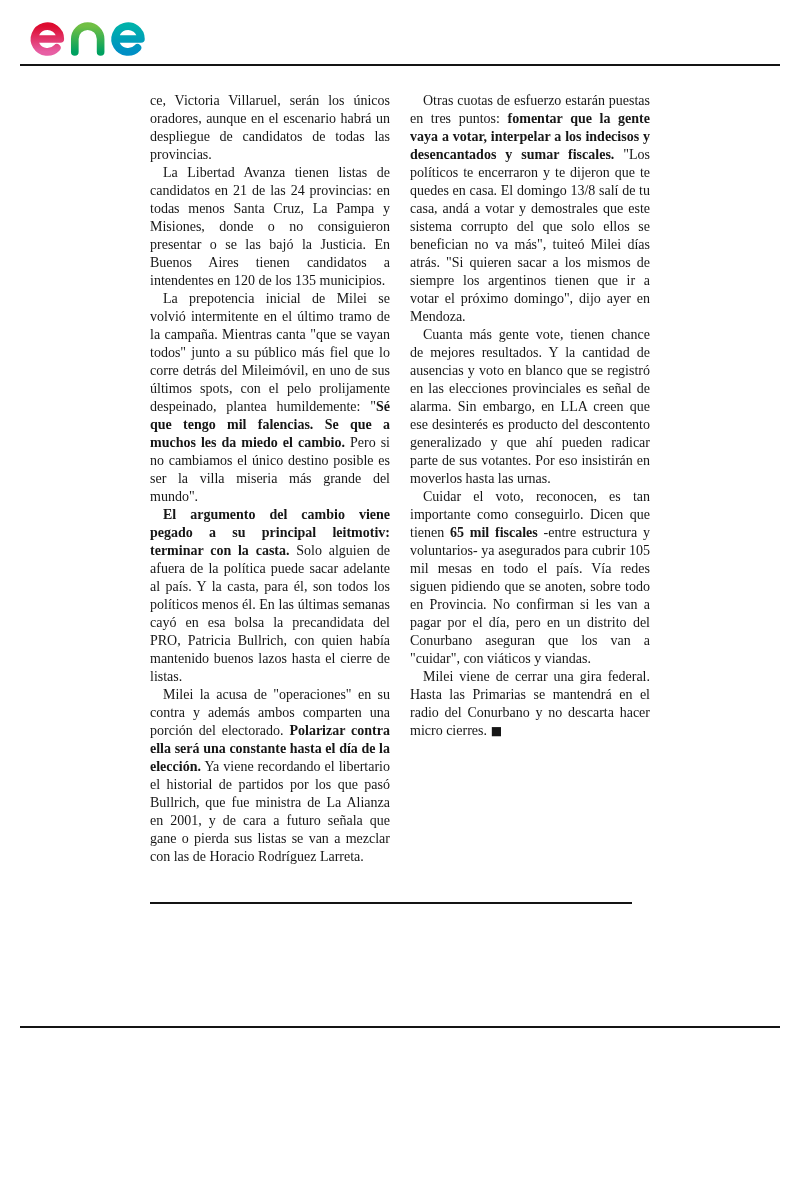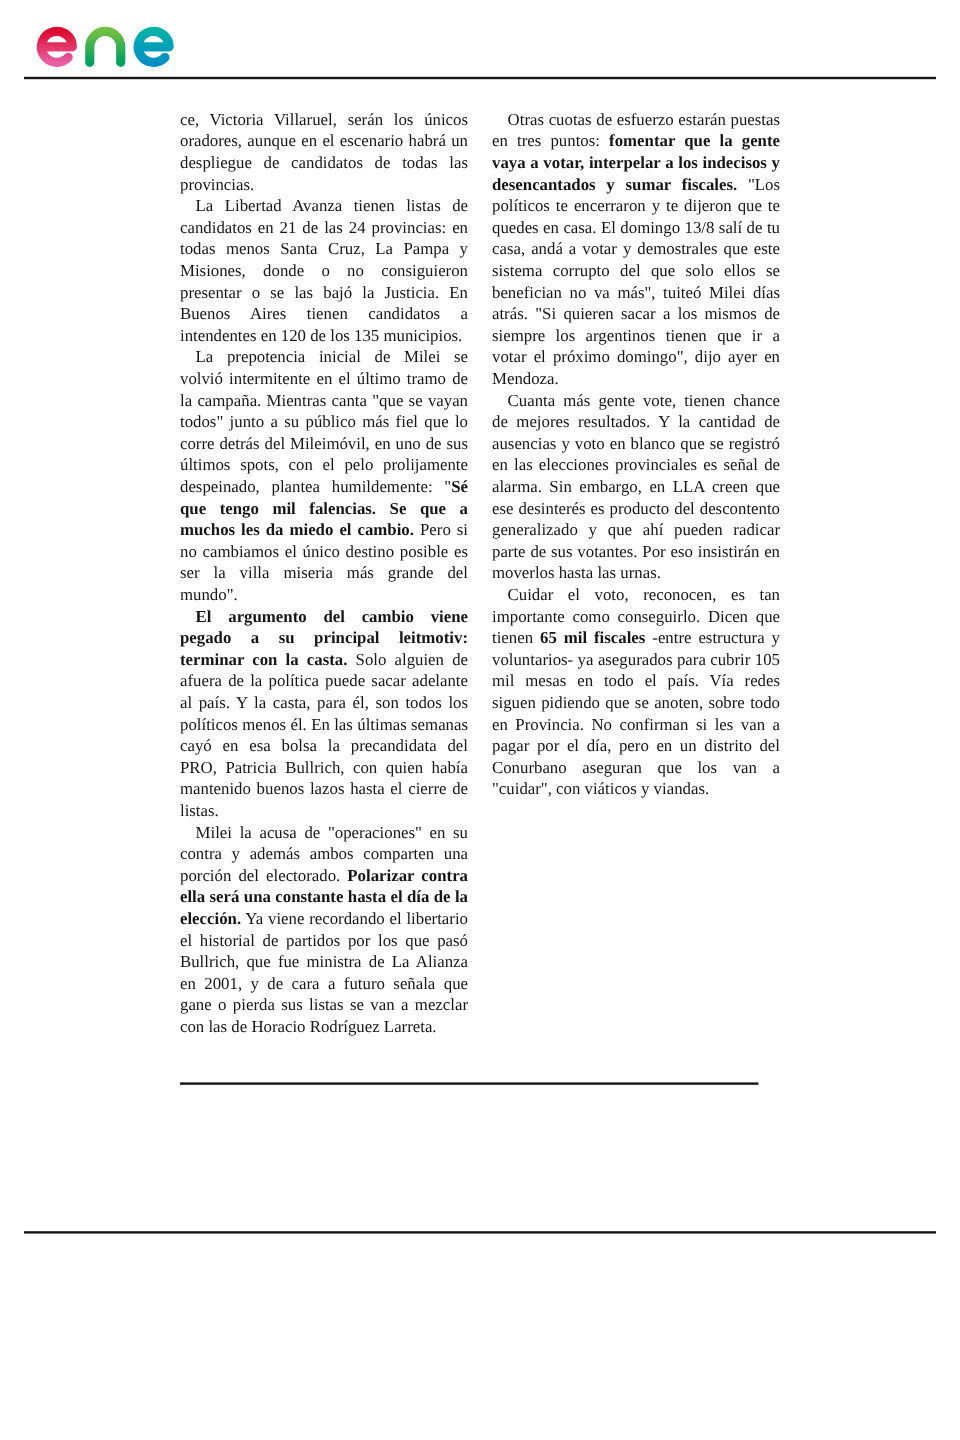--- a/index.html
+++ b/index.html
@@ -81,20 +81,21 @@
           <p class="para"><span>ce, Victoria Villaruel, serán los únicos oradores, aunque en el escenario habrá un despliegue de candidatos de todas las provincias.</span></p>
           <p class="para indent"><span>La Libertad Avanza tienen listas de candidatos en 21 de las 24 provincias: en todas menos Santa Cruz, La Pampa y Misiones, donde o no consiguieron presentar o se las bajó la Justicia. En Buenos Aires tienen candidatos a intendentes en 120 de los 135 municipios.</span></p>
           <p class="para indent"><span>La prepotencia inicial de Milei se volvió intermitente en el último tramo de la campaña. Mientras canta "que se vayan todos" junto a su público más fiel que lo corre detrás del Mileimóvil, en uno de sus últimos spots, con el pelo prolijamente despeinado, plantea humildemente: "</span><strong>Sé que tengo mil falencias. Se que a muchos les da miedo el cambio.</strong><span> Pero si no cambiamos el único destino posible es ser la villa miseria más grande del mundo".</span></p>
           <p class="para indent"><strong>El argumento del cambio viene pegado a su principal leitmotiv: terminar con la casta.</strong><span> Solo alguien de afuera de la política puede sacar adelante al país. Y la casta, para él, son todos los políticos menos él. En las últimas semanas cayó en esa bolsa la precandidata del PRO, Patricia Bullrich, con quien había mantenido buenos lazos hasta el cierre de listas.</span></p>
           <p class="para indent"><span>Milei la acusa de "operaciones" en su contra y además ambos comparten una porción del electorado. </span><strong>Polarizar contra ella será una constante hasta el día de la elección.</strong><span> Ya viene recordando el libertario el historial de partidos por los que pasó Bullrich, que fue ministra de La Alianza en 2001, y de cara a futuro señala que gane o pierda sus listas se van a mezclar con las de Horacio Rodríguez Larreta.</span></p>
         </div>
       <div class="column">
           <p class="para indent"><span>Otras cuotas de esfuerzo estarán puestas en tres puntos: </span><strong>fomentar que la gente vaya a votar, interpelar a los indecisos y desencantados y sumar fiscales.</strong><span> "Los políticos te encerraron y te dijeron que te quedes en casa. El domingo 13/8 salí de tu casa, andá a votar y demostrales que este sistema corrupto del que solo ellos se benefician no va más", tuiteó Milei días atrás. "Si quieren sacar a los mismos de siempre los argentinos tienen que ir a votar el próximo domingo", dijo ayer en Mendoza.</span></p>
           <p class="para indent"><span>Cuanta más gente vote, tienen chance de mejores resultados. Y la cantidad de ausencias y voto en blanco que se registró en las elecciones provinciales es señal de alarma. Sin embargo, en LLA creen que ese desinterés es producto del descontento generalizado y que ahí pueden radicar parte de sus votantes. Por eso insistirán en moverlos hasta las urnas.</span></p>
           <p class="para indent"><span>Cuidar el voto, reconocen, es tan importante como conseguirlo. Dicen que tienen </span><strong>65 mil fiscales</strong><span> -entre estructura y voluntarios- ya asegurados para cubrir 105 mil mesas en todo el país. Vía redes siguen pidiendo que se anoten, sobre todo en Provincia. No confirman si les van a pagar por el día, pero en un distrito del Conurbano aseguran que los van a "cuidar", con viáticos y viandas.</span></p>
+          <p class="para indent"><span>Milei viene de cerrar una gira federal. Hasta las Primarias se mantendrá en el radio del Conurbano y no descarta hacer micro cierres.</span><span class="end-marker"> ■</span></p>
         </div>
     </div>
     <div class="rule mid-rule"></div>
   </div>
 
   <div class="rule bottom-rule"></div>
 
 </div>
 
 </body></html>

